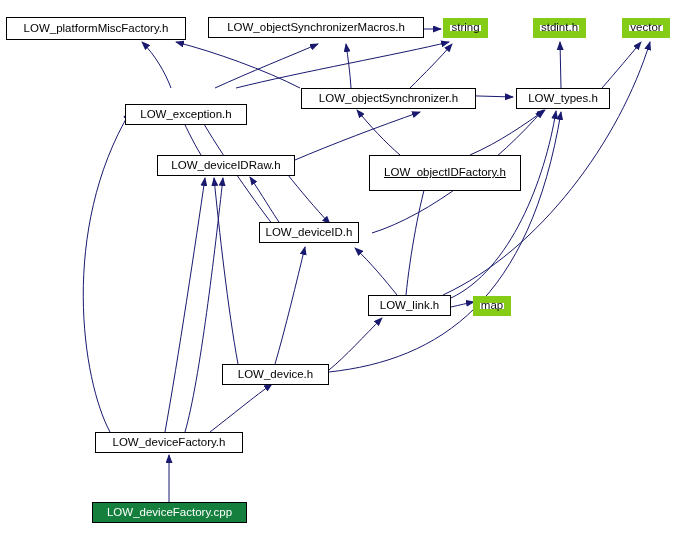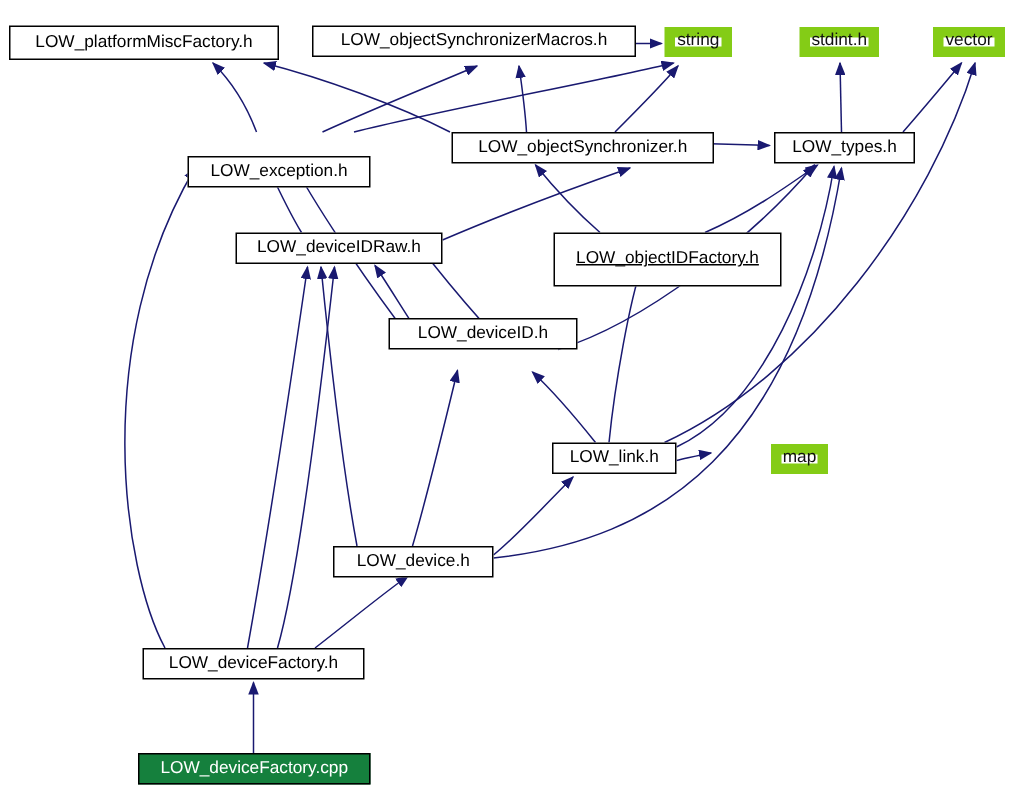--- a/index.html
+++ b/index.html
@@ -106,27 +106,27 @@
       </div>
       <div class="node" style="left: 516px; top: 88px; width: 94px; height: 21px;">
         <span class="node-label">LOW_types.h</span>
       </div>
       <div class="node" style="left: 157px; top: 155px; width: 138px; height: 21px;">
         <span class="node-label">LOW_deviceIDRaw.h</span>
       </div>
       <div class="node" style="left: 369px; top: 155px; width: 152px; height: 36px; text-decoration: underline;">
         <span class="node-label">LOW_objectIDFactory.h</span>
       </div>
-      <div class="node" style="left: 259px; top: 212px; width: 126px; height: 21px;">
+      <div class="node" style="left: 259px; top: 222px; width: 100px; height: 21px;">
         <span class="node-label">LOW_deviceID.h</span>
       </div>
       <div class="node" style="left: 368px; top: 295px; width: 83px; height: 21px;">
         <span class="node-label">LOW_link.h</span>
       </div>
-      <div class="node lib" style="left: 473px; top: 296px; width: 38px; height: 20px; margin-left: 41px;">
+      <div class="node lib" style="left: 473px; top: 296px; width: 38px; height: 20px;">
         <span class="node-label">map</span>
       </div>
       <div class="node" style="left: 222px; top: 364px; width: 107px; height: 21px;">
         <span class="node-label">LOW_device.h</span>
       </div>
       <div class="node" style="left: 95px; top: 432px; width: 148px; height: 21px;">
         <span class="node-label">LOW_deviceFactory.h</span>
       </div>
       <div class="node root" style="left: 92px; top: 502px; width: 155px; height: 21px;">
         <span class="node-label">LOW_deviceFactory.cpp</span>

